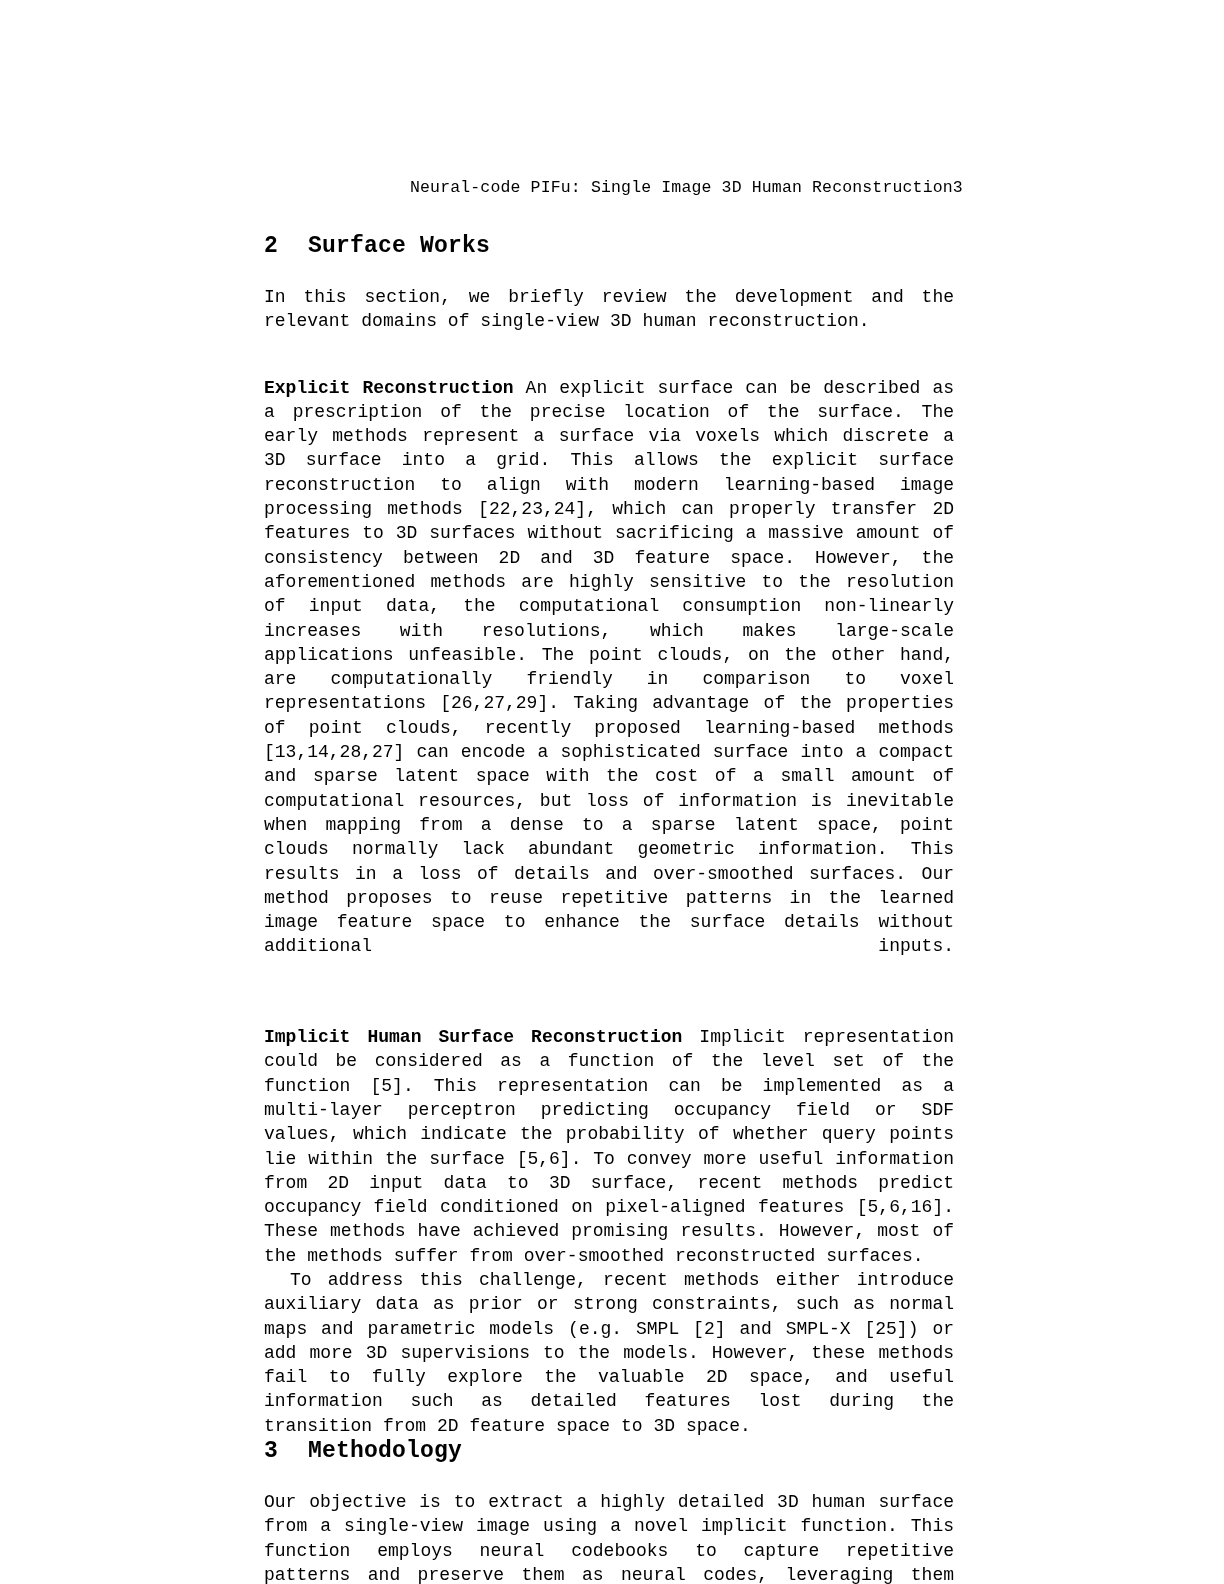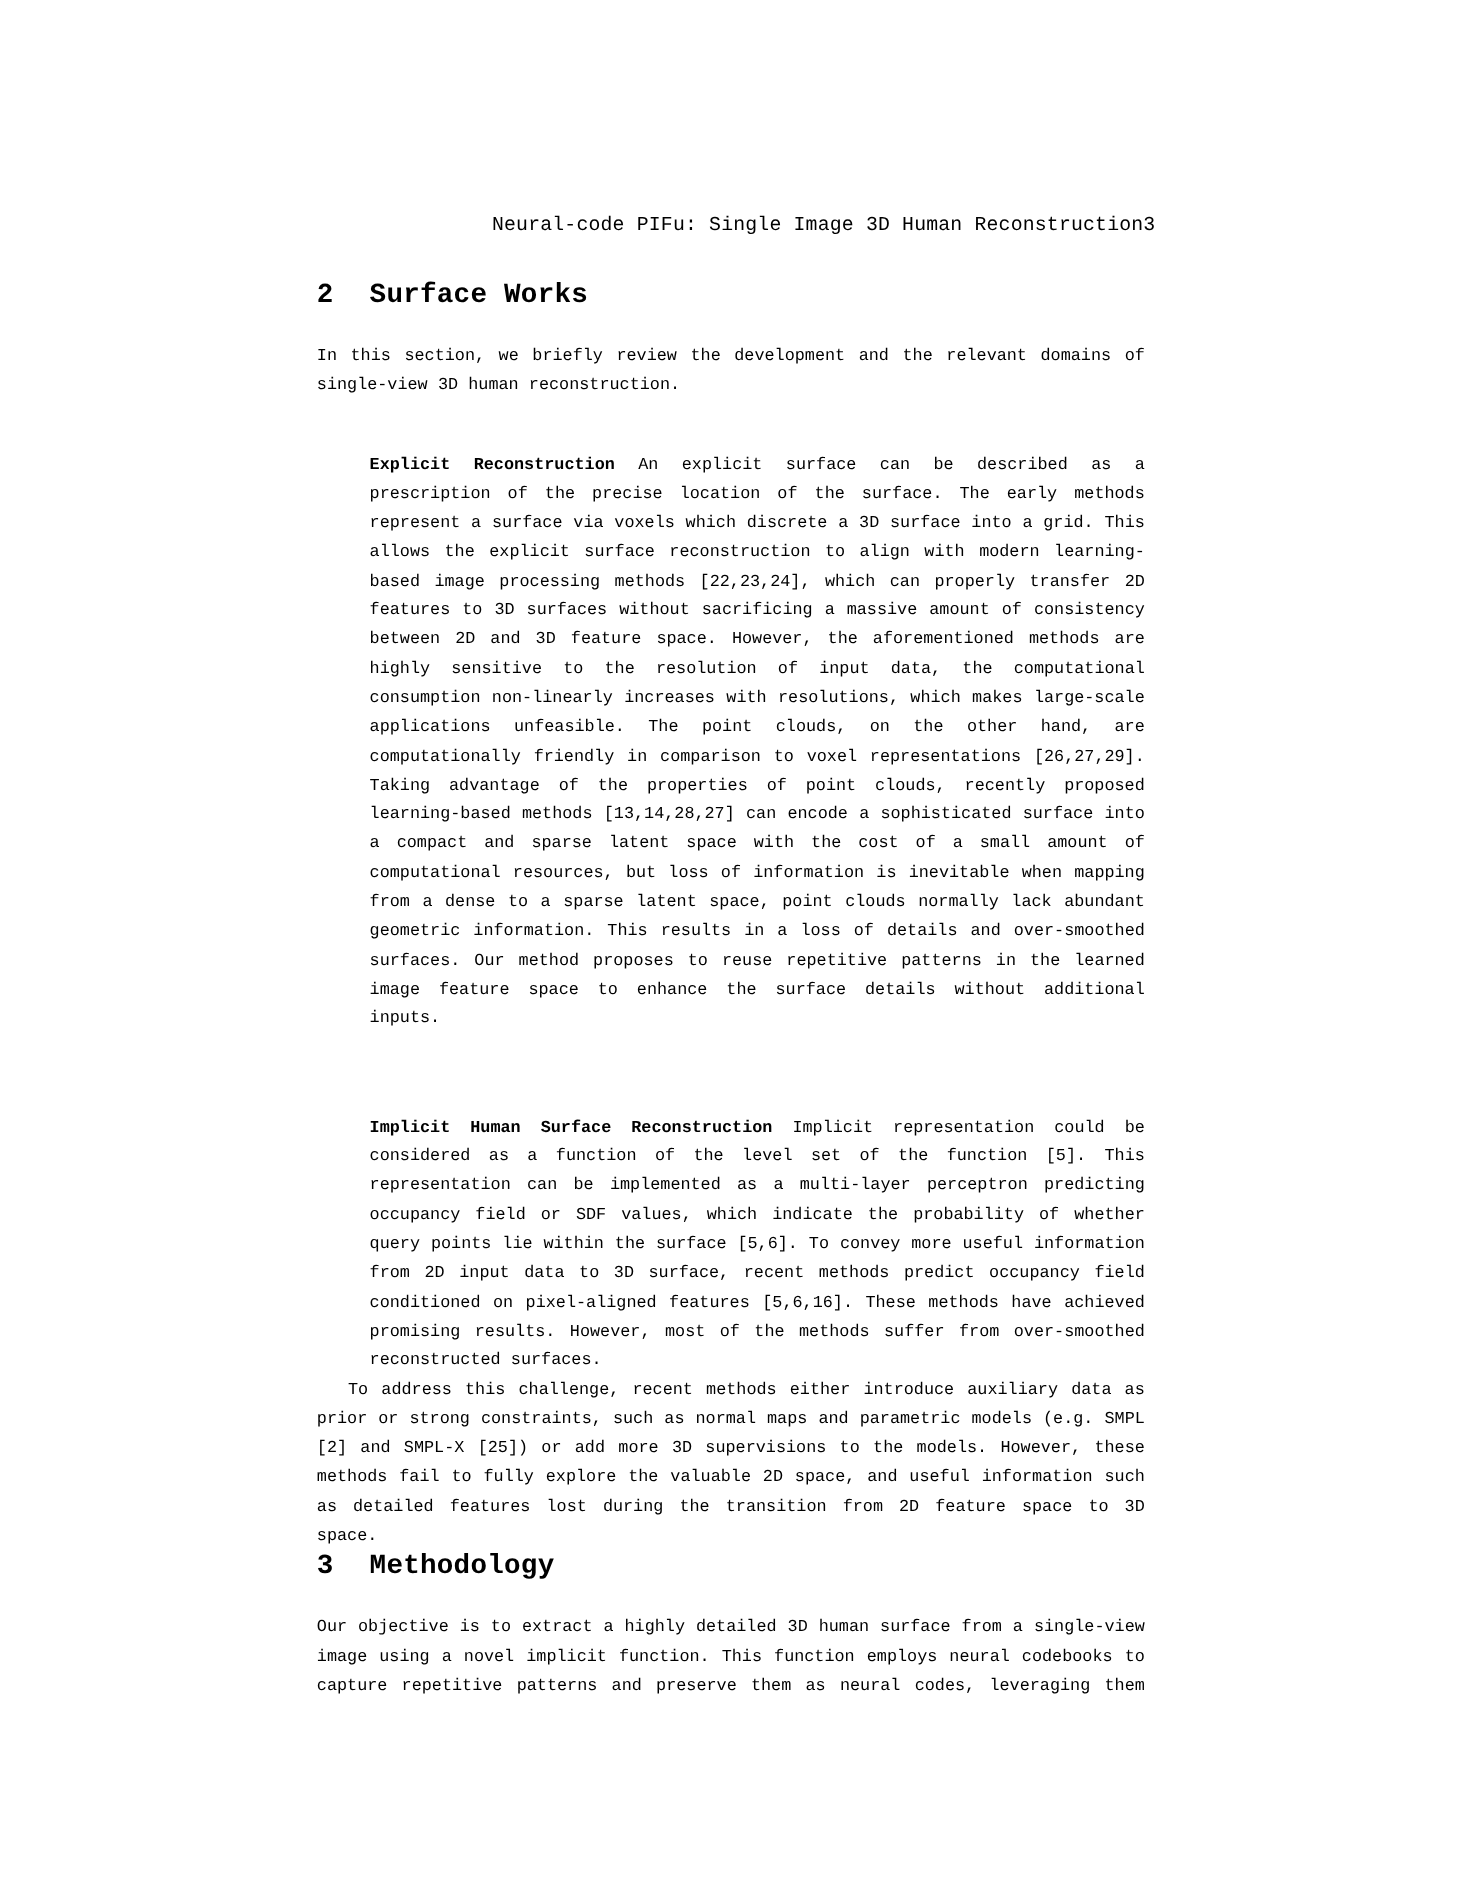--- a/index.html
+++ b/index.html
@@ -63,30 +63,30 @@
     display: inline-block;
     width: 44px;
     flex: 0 0 44px;
   }
   h2.section .ttl {
     display: inline-block;
   }
 
   
   p.body {
-    font-size: 14px;
+    font-size: 18px;
     line-height: 24.3px;
     text-align: justify;
     text-justify: inter-word;
     margin: 0;
     padding: 0;
     hyphens: none;
     word-spacing: 0.1px;
   }
-  p.spaced-top-lg { margin-top: 42px; margin-left: 44px; }
+  p.spaced-top-lg { margin-top: 42px; }
   p.indent { text-indent: 26px; }
   .lead {
     font-weight: bold;
   }
   .gap-before-section { margin-top: 50px; }
 
   
   p.body::after { content: ""; display: inline-block; width: 100%; }
   p.nojust::after { content: none; }
 </style>

